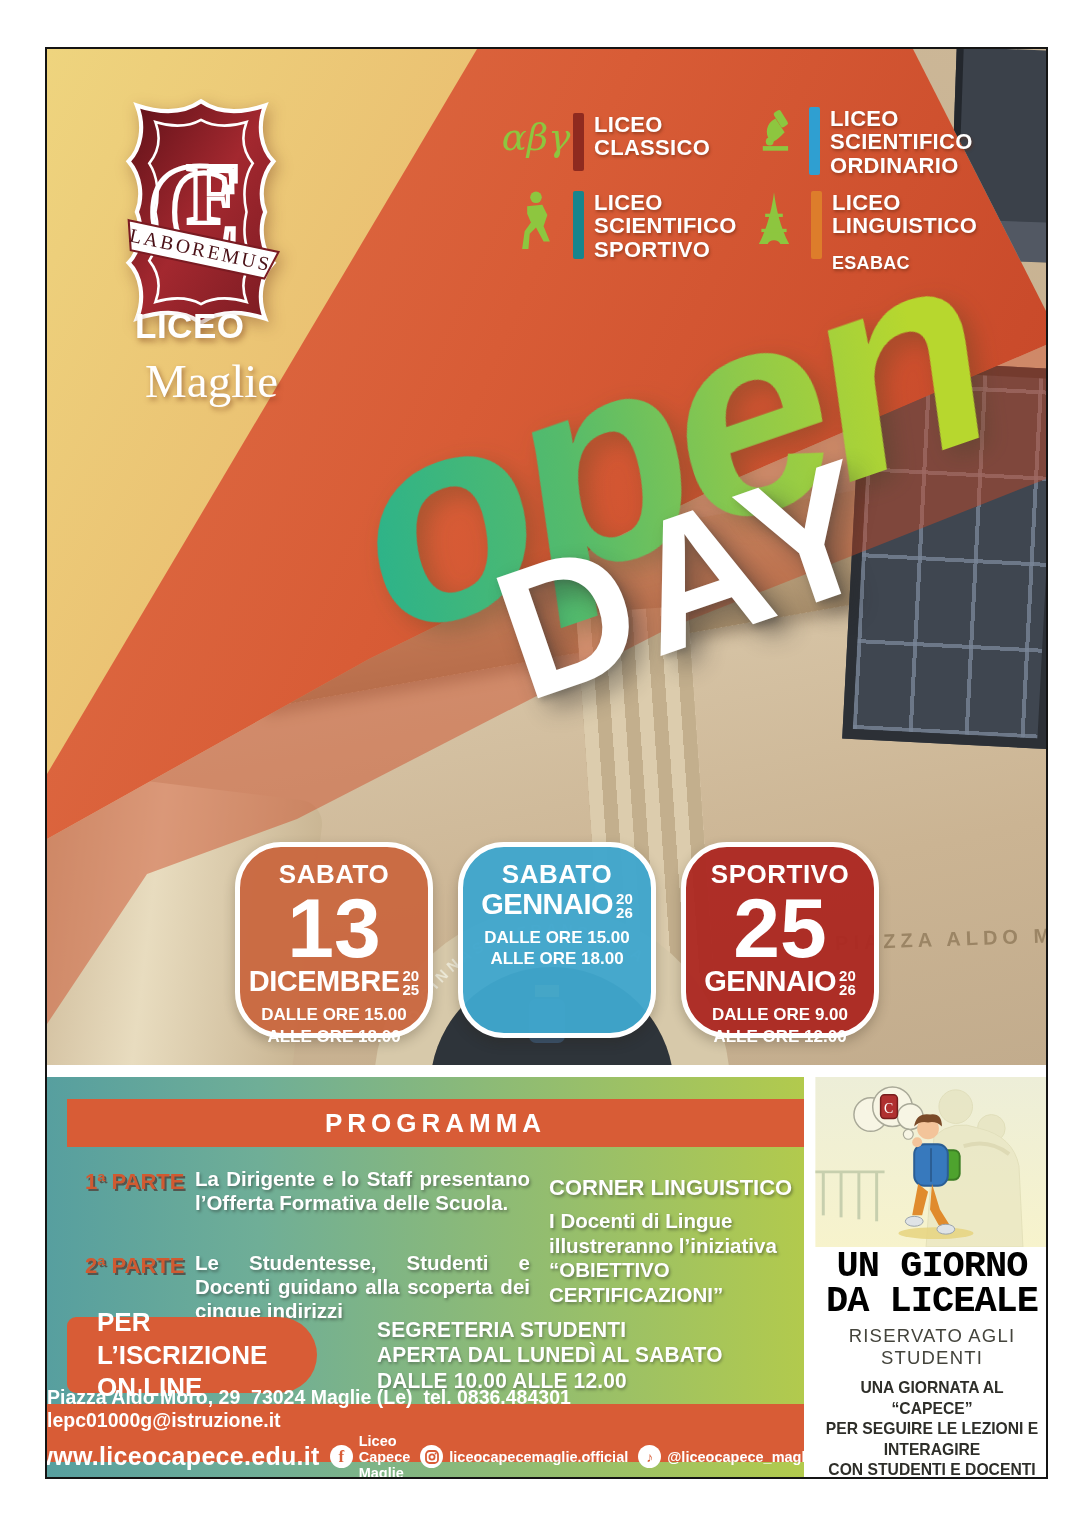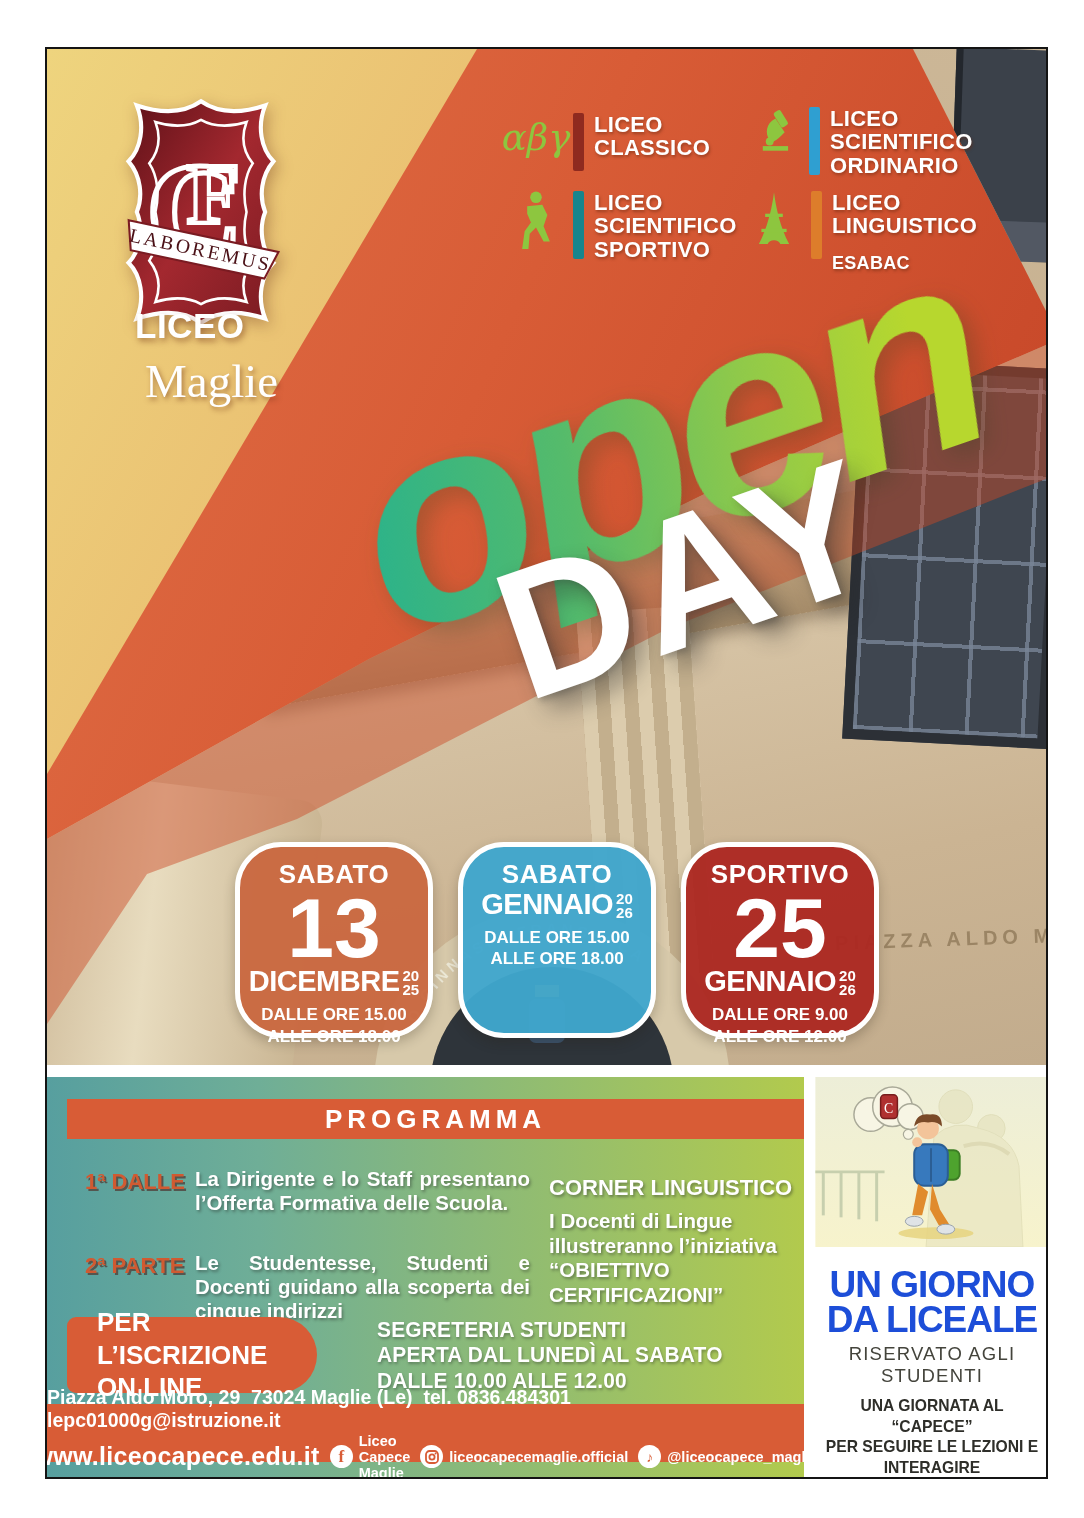--- a/index.html
+++ b/index.html
@@ -95,21 +95,21 @@
   .c-day{font-size:26px;font-weight:800;letter-spacing:.5px;}
   .c-num{font-size:84px;font-weight:800;line-height:.92;}
   .c-month-row{display:flex;align-items:flex-start;margin-top:-2px;}
   .c-month{font-size:29px;font-weight:800;letter-spacing:-.5px;}
   .c-year{font-size:15px;font-weight:800;line-height:.92;margin-left:3px;margin-top:4px;text-align:left;}
   .c-times{font-size:17px;font-weight:800;line-height:1.25;margin-top:6px;text-align:center;}
 
   
   .prog-sec{position:absolute;left:0;top:1028px;width:757px;height:400px;
            background:linear-gradient(90deg,#579f9f 0%,#6fae97 28%,#8cba77 58%,#b2ca4d 100%);overflow:hidden;}
-  .prog-bar{position:absolute;left:20px;top:22px;width:737px;height:40px;background:#d85c36;
+  .prog-bar{position:absolute;left:20px;top:22px;width:737px;height:48px;background:#d85c36;
            display:flex;align-items:center;justify-content:center;color:#fff;font-size:26px;font-weight:800;
            letter-spacing:5px;}
   .part-label{position:absolute;font-size:22px;font-weight:800;color:#d05a31;
            text-shadow:2px 2px 0 #54564f;white-space:nowrap;}
   .part-text{position:absolute;width:335px;font-size:20.5px;font-weight:700;color:#fff;line-height:1.16;
            text-shadow:1.5px 2px 3px rgba(40,45,40,.45);text-align:justify;}
   .lbl1{left:38px;top:92px;} .txt1{left:148px;top:90px;}
   .lbl2{left:38px;top:176px;} .txt2{left:148px;top:174px;}
   .corner-title{position:absolute;left:502px;top:98px;width:250px;font-size:22px;font-weight:800;color:#fff;
            text-shadow:1.5px 2px 3px rgba(40,45,40,.45);}
@@ -130,21 +130,21 @@
   .soc-circle{width:23px;height:23px;border-radius:50%;background:#fff;color:#d85c36;display:flex;
            align-items:center;justify-content:center;font-weight:800;flex:none;}
   .soc-f{font-family:"Liberation Serif",serif;font-size:17px;}
   .soc-note{font-size:14px;}
   .soc-label{font-size:14.5px;font-weight:800;}
 
   
   .side-panel{position:absolute;left:767px;top:1028px;width:236px;height:400px;background:#ffffff;
            display:flex;flex-direction:column;align-items:center;text-align:center;overflow:hidden;}
   .illus{width:236px;height:170px;flex:none;}
-  .sp-title{font-size:37px;font-weight:800;line-height:.95;letter-spacing:-1px;color:#1d4ed8;margin-top:20px;}
+  .sp-title{font-size:37px;font-weight:800;line-height:.95;letter-spacing:-1px;color:#000000;margin-top:2px;font-family:Liberation Mono, monospace;}
   .sp-sub{font-size:18.5px;color:#44443c;letter-spacing:1.2px;margin-top:6px;font-weight:400;}
   .sp-desc{font-size:16.5px;font-weight:700;color:#2e2e29;line-height:1.24;margin-top:8px;
            transform:scaleX(.95);transform-origin:center top;}
 </style>
 </head>
 <body>
 
 <div class="page">
  <div class="poster">
 
@@ -304,21 +304,21 @@
       <div class="c-times">
         <div>DALLE ORE 9.00</div>
             <div>ALLE ORE 12.00</div>
       </div>
     </div>
   </div>
 
   <div class="prog-sec">
     <div class="prog-bar">PROGRAMMA</div>
 
-    <div class="part-label lbl1">1ª DALLE</div>
+    <div class="part-label lbl1">1ª PARTE</div>
     <div class="part-text txt1">La Dirigente e lo Staff presentano l’Offerta Formativa delle Scuola.</div>
     <div class="part-label lbl2">2ª PARTE</div>
     <div class="part-text txt2">Le Studentesse, Studenti e Docenti guidano alla scoperta dei cinque indirizzi</div>
 
     <div class="corner-title">CORNER LINGUISTICO</div>
     <div class="corner-text">I Docenti di Lingue illustreranno l’iniziativa “OBIETTIVO CERTIFICAZIONI”</div>
 
     <div class="iscr-box">
       <div>PER L’ISCRIZIONE</div>
       <div>ON LINE</div>

